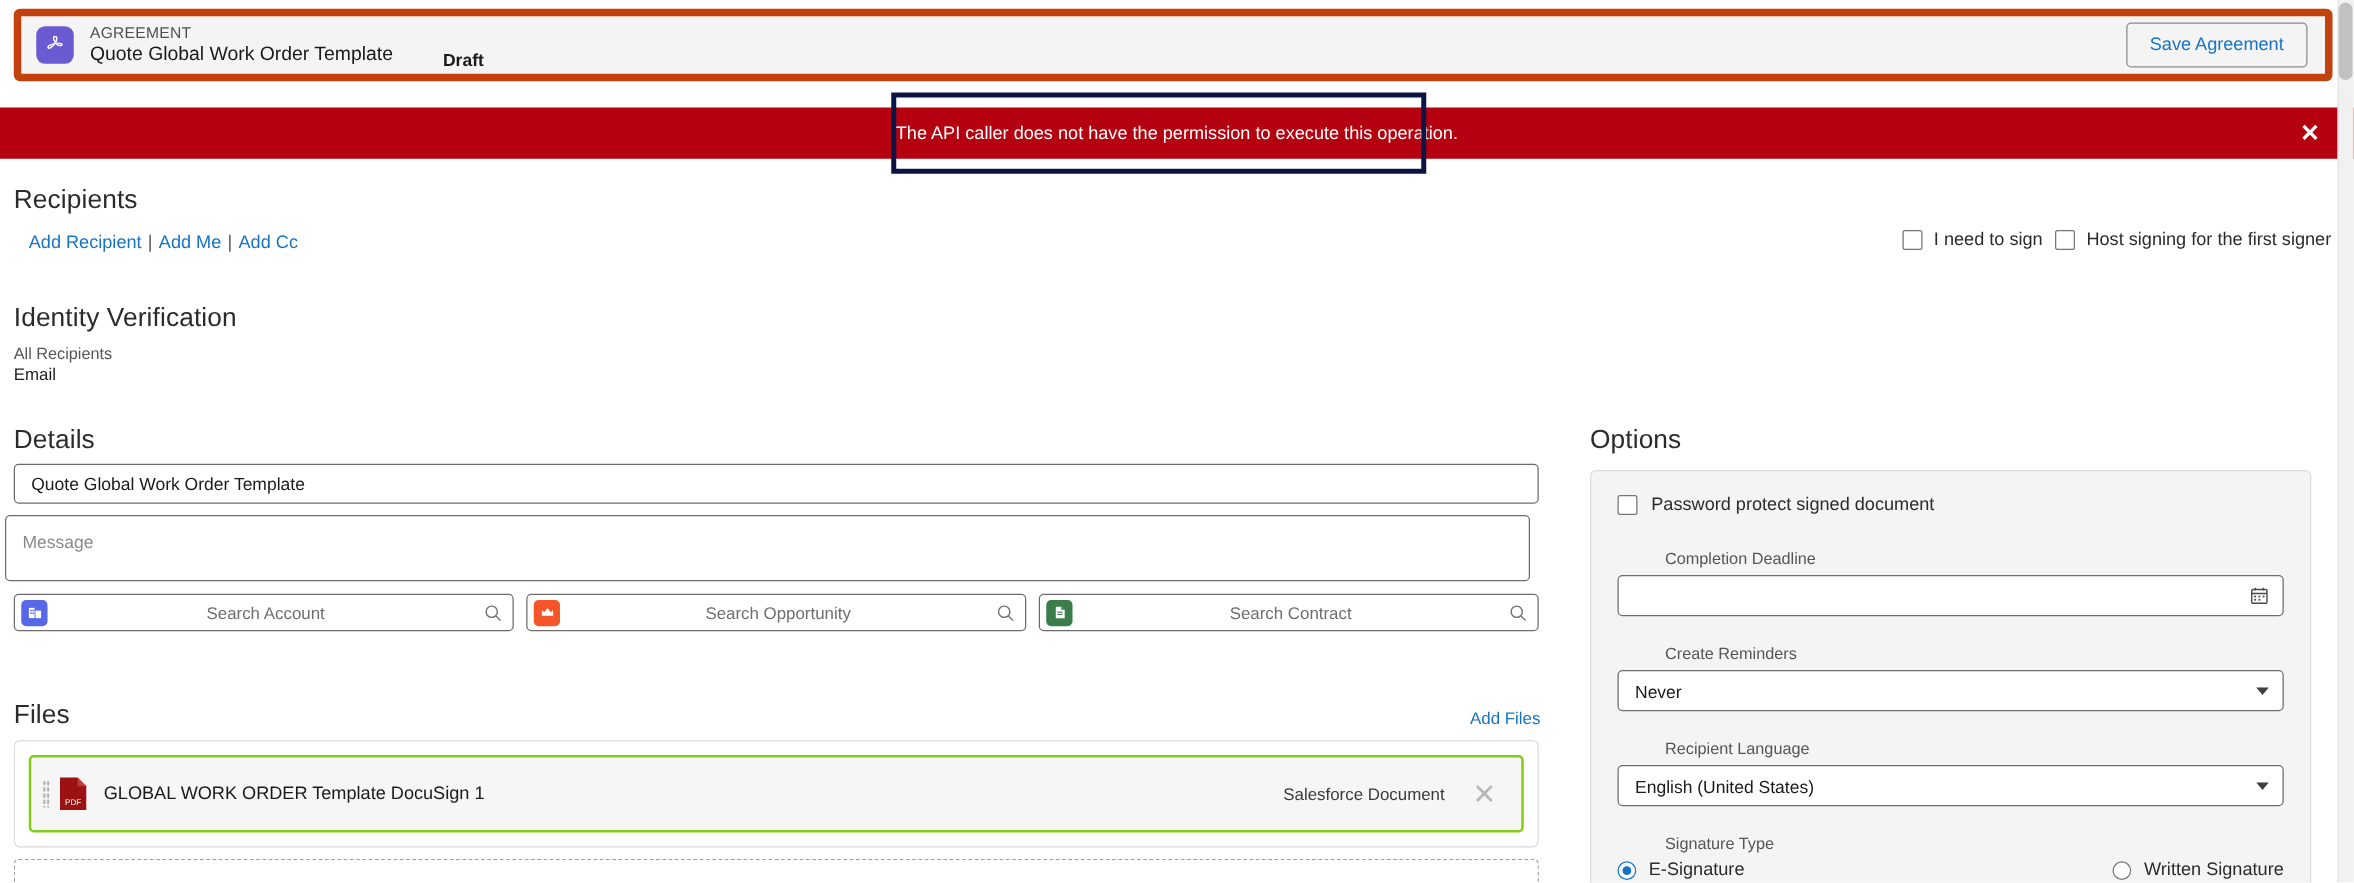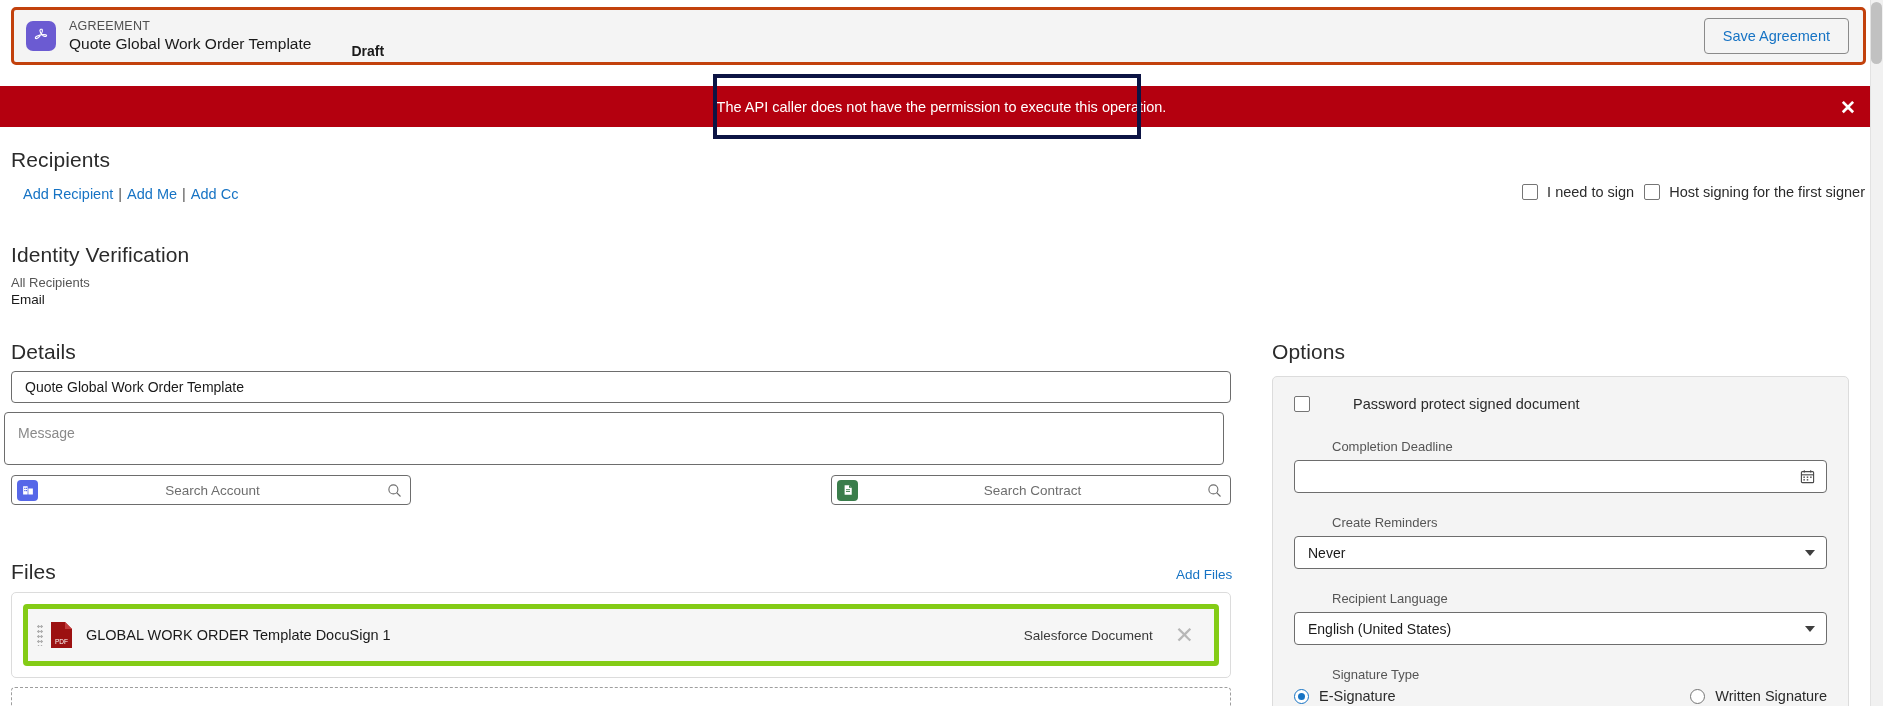--- a/index.html
+++ b/index.html
@@ -16,21 +16,21 @@
     height: 706px;
     background: #ffffff;
   }
 
   
   .header-card {
     position: absolute;
     left: 11px; top: 7px;
     width: 1855px; height: 58px;
     background: #f4f4f4;
-    border: 3px solid #c2410c;
+    border: 6px solid #c2410c;
     border-radius: 5px;
     display: flex;
     align-items: center;
     padding: 0 14px 0 12px;
   }
   .doc-icon {
     width: 30px; height: 30px;
     background: #6b5bd2;
     border-radius: 7px;
     display: flex; align-items: center; justify-content: center;
@@ -218,21 +218,21 @@
     left: 11px; top: 592px;
     width: 1220px; height: 86px;
     border: 1px solid #dcdcdc;
     border-radius: 5px;
     background: #fff;
     padding: 11px;
   }
   .file-row {
     width: 100%; height: 100%;
     background: #f6f6f6;
-    border: 5px solid #84cc16;
+    border: 2px solid #84cc16;
     border-radius: 4px;
     display: flex;
     align-items: center;
     padding: 0 14px 0 9px;
   }
   .drag-dots {
     width: 6px; height: 22px;
     flex: 0 0 auto;
     margin-right: 7px;
     cursor: grab;
@@ -264,21 +264,21 @@
     width: 577px; height: 400px;
     background: #f4f4f4;
     border: 1px solid #dcdcdc;
     border-radius: 5px;
     padding: 19px 21px 0 21px;
   }
   .opt-check-row {
     display: flex; align-items: center; gap: 11px;
     margin-bottom: 27px;
   }
-  .opt-check-row .lbl { font-size: 14.5px; color: #2b2b2b; margin-left: 32px; }
+  .opt-check-row .lbl { font-size: 14.5px; color: #2b2b2b; }
   .opt-label {
     font-size: 13px;
     color: #555;
     margin-bottom: 6px;
     margin-left: 38px;
   }
   .opt-control {
     width: 100%; height: 33px;
     background: #fff;
     border: 1px solid #6d6d6d;
@@ -404,20 +404,34 @@
     </span>
     <span class="sb-label">Search Account</span>
     <span class="sb-mag">
       <svg width="15" height="15" viewBox="0 0 20 20" aria-hidden="true">
         <circle cx="8.5" cy="8.5" r="6" fill="none" stroke="#6e6e6e" stroke-width="1.5"></circle>
         <line x1="13" y1="13" x2="18" y2="18" stroke="#6e6e6e" stroke-width="1.5"></line>
       </svg>
     </span>
   </div>
 
+  <div class="search-box" style="left:421px; top:475px; width:400px;">
+    <span class="sb-icon" style="background:#f4562a;">
+      <svg width="12" height="12" viewBox="0 0 16 16" aria-hidden="true">
+        <path d="M2 5.5l2.4 2.3L8 3.2l3.6 4.6L14 5.5v6H2z" fill="#fff"></path>
+      </svg>
+    </span>
+    <span class="sb-label">Search Opportunity</span>
+    <span class="sb-mag">
+      <svg width="15" height="15" viewBox="0 0 20 20" aria-hidden="true">
+        <circle cx="8.5" cy="8.5" r="6" fill="none" stroke="#6e6e6e" stroke-width="1.5"></circle>
+        <line x1="13" y1="13" x2="18" y2="18" stroke="#6e6e6e" stroke-width="1.5"></line>
+      </svg>
+    </span>
+  </div>
 
   <div class="search-box" style="left:831px; top:475px; width:400px;">
     <span class="sb-icon" style="background:#3a7d4b;">
       <svg width="12" height="12" viewBox="0 0 16 16" aria-hidden="true">
         <path d="M3.5 1.8h6L13 5.2v9H3.5z" fill="#fff"></path>
         <path d="M9.3 1.8v3.3H13" fill="#3a7d4b"></path>
         <rect x="5.3" y="7" width="5.4" height="1.2" fill="#3a7d4b"></rect>
         <rect x="5.3" y="9.4" width="5.4" height="1.2" fill="#3a7d4b"></rect>
       </svg>
     </span>

